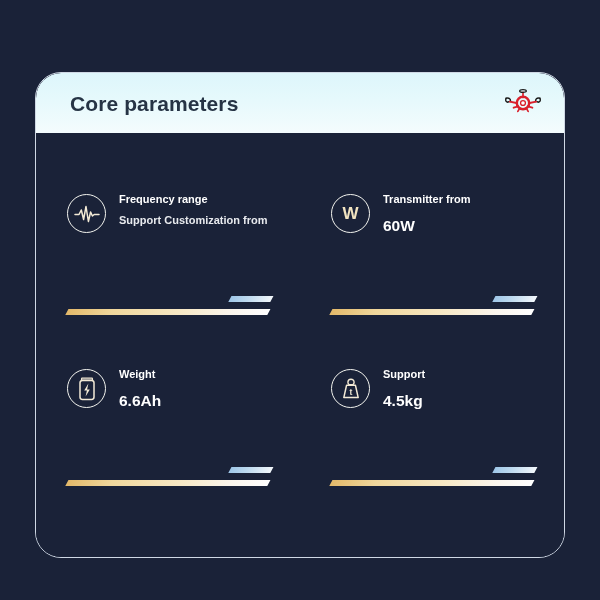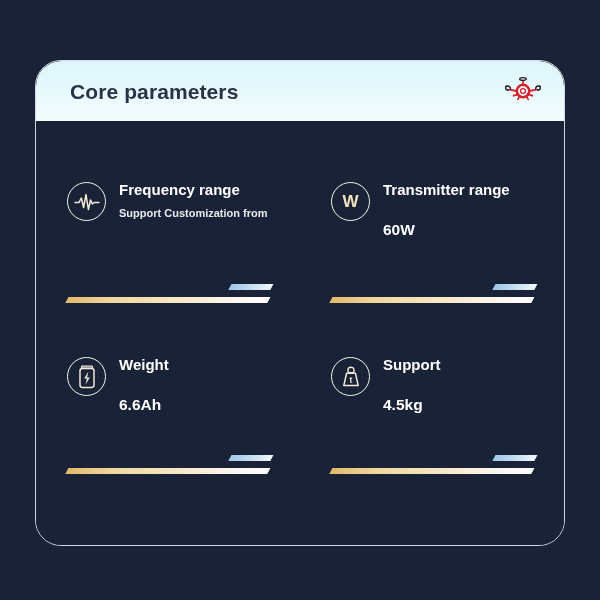--- a/index.html
+++ b/index.html
@@ -18,21 +18,21 @@
     position: relative;
     width: 600px;
     height: 600px;
     background: #1a2238;
   }
 
   
   .card {
     position: absolute;
     left: 35px;
-    top: 60px;
+    top: 72px;
     width: 530px;
     height: 486px;
     border-radius: 26px;
     border: 1.3px solid #cfd8e4;
     background: #1a2238;
     overflow: hidden;
     box-sizing: border-box;
   }
 
   .card-header {
@@ -119,42 +119,42 @@
     font-size: 17px;
     font-weight: bold;
     color: #f1e3c0;
     line-height: 1;
     font-family: "Liberation Sans", sans-serif;
   }
 
   .param-text { padding-top: 2px; }
 
   .param-label {
-    font-size: 15px;
+    font-size: 11px;
     font-weight: bold;
     color: #ffffff;
     line-height: 1.25;
     margin-bottom: 3px;
     white-space: nowrap;
   }
 
   .param-sub {
     font-size: 11px;
     font-weight: bold;
     color: #e8eaee;
     line-height: 1.9;
     white-space: nowrap;
   }
 
   .param-value {
     font-size: 15.5px;
     font-weight: bold;
     color: #ffffff;
     line-height: 1.3;
-    margin-top: 20px;
+    margin-top: 9px;
     white-space: nowrap;
   }
 
   
   .bars {
     position: absolute;
     left: 31px;
     right: 28px;
     bottom: 48px;
     height: 22px;
@@ -250,21 +250,21 @@
             <div class="bar-gold"></div>
           </div>
         </div>
 
         <div class="param-cell">
           <div class="param-top">
             <div class="param-icon-wrap">
               <span class="letter-icon">W</span>
             </div>
             <div class="param-text">
-              <div class="param-label">Transmitter range</div>
+              <div class="param-label">Transmitter from</div>
               <div class="param-value">60W</div>
             </div>
           </div>
           <div class="bars">
             <div class="bar-blue"></div>
             <div class="bar-gold"></div>
           </div>
         </div>
 
         <div class="param-cell">

